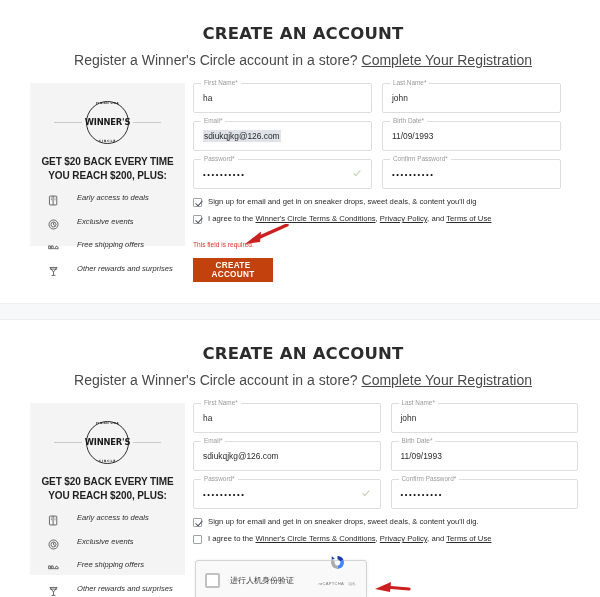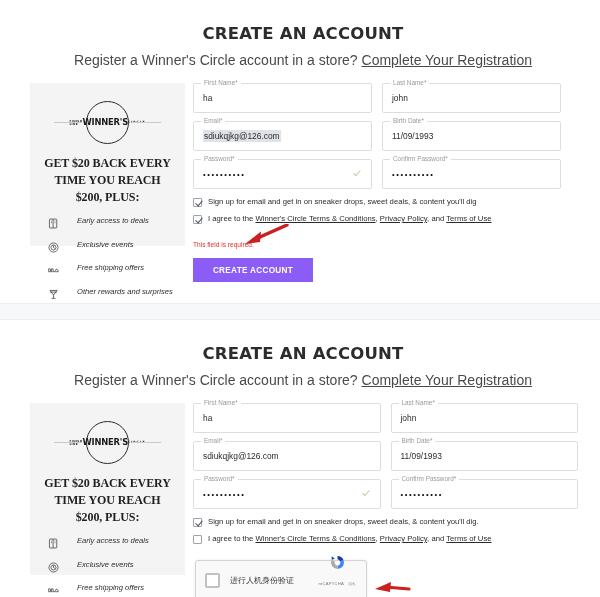--- a/index.html
+++ b/index.html
@@ -54,22 +54,22 @@
   .promo-2 { left: 27px; top: 403px; width: 155px; height: 172px; }
 
   .logo-row {
     display: flex; align-items: center; justify-content: center;
     gap: 4px; margin-top: 4px;
   }
   .logo-rule { flex: 1; height: 1px; background: #c9c9c9; max-width: 28px; }
   .logo-badge {
     width: 43px; height: 43px; border-radius: 50%;
     border: 1.4px solid #2b2b2b;
-    display: flex; flex-direction: row;
-    align-items: center; justify-content: center;
+    display: flex; flex-direction: column;
+    align-items: center; justify-content: space-between;
     flex: none;
   }
   .logo-top {
     font-family: "DejaVu Sans", sans-serif;
     font-size: 2.8px; font-weight: bold; letter-spacing: 0.4px;
     color: #2b2b2b; line-height: 1;
   }
   .logo-mid {
     font-family: "DejaVu Sans", sans-serif;
     font-size: 8.4px; font-weight: bold; letter-spacing: -0.2px;
@@ -77,23 +77,23 @@
   }
   .logo-bot {
     font-family: "DejaVu Sans", sans-serif;
     font-size: 3.1px; font-weight: bold; letter-spacing: 0.9px;
     color: #2b2b2b; line-height: 1;
   }
 
   .promo-headline {
     margin-top: 11px;
     text-align: center;
-    font-family: Liberation Serif, serif;
+    font-family: Liberation Sans, sans-serif;
     font-weight: bold;
-    font-size: 12px;
+    font-size: 10px;
     line-height: 1.42;
     color: #1f1f1f;
     letter-spacing: -0.1px;
   }
 
   .benefits { margin-top: 10px; padding-left: 6px; }
   .benefit {
     display: flex; align-items: flex-start;
     gap: 16px;
     margin-bottom: 8.5px;
@@ -203,22 +203,22 @@
     position: absolute;
     pointer-events: none;
   }
   .arrow-1 { left: 234px; top: 224px; width: 52px; height: 22px; }
   .arrow-2 { left: 370px; top: 581px; width: 40px; height: 16px; }
 
   
   .submit-btn {
     position: absolute;
     left: 190px; top: 258px;
-    width: 120px; height: 24px;
-    background: #8b5cf6;
+    width: 80px; height: 24px;
+    background: #c2410c;
     color: #fff;
     border: none;
     font-family: "Liberation Sans", sans-serif;
     font-size: 8.2px;
     font-weight: bold;
     letter-spacing: 0.3px;
     cursor: pointer;
   }
 
   

